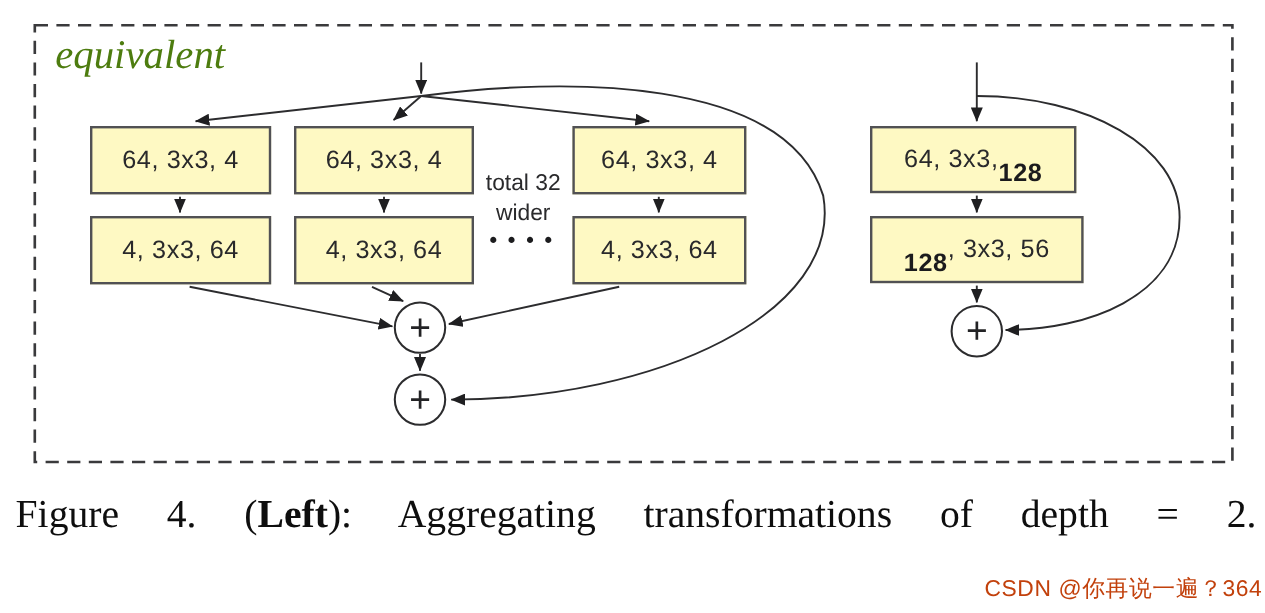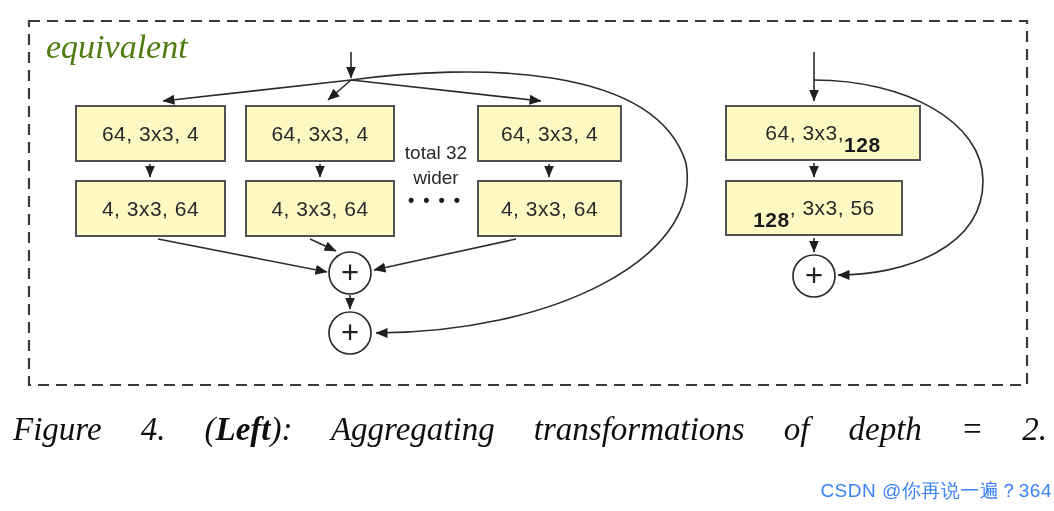--- a/index.html
+++ b/index.html
@@ -11,24 +11,24 @@
   .cbox{position:absolute;box-sizing:border-box;border:2px solid #515154;background:#fef9c3;
         display:flex;align-items:center;justify-content:center;font-size:21px;color:#29292b;
         letter-spacing:0.5px;}
   .cbox b{font-weight:bold;color:#1b1b1d;margin-top:24px;}
   .pathsnote{position:absolute;left:394px;top:140px;width:84px;text-align:center;
              font-size:19px;line-height:25px;color:#2a2a2c;}
   .dots{position:absolute;left:399px;top:190px;width:72px;text-align:center;font-size:18px;
         font-weight:bold;letter-spacing:2px;color:#1c1c1e;}
   .caption{position:absolute;left:13px;top:409px;width:1034px;font-family:"Liberation Serif",serif;
            font-size:33px;color:#0e0e0e;}
-  .cap-line{line-height:41px;font-style:italic;}
+  .cap-line{line-height:41px;}
   .cap-justify{text-align:justify;text-align-last:justify;}
   .caption b{font-weight:bold;}
-  .watermark{position:absolute;right:2px;top:478px;font-size:19px;color:#3b82f6;
+  .watermark{position:absolute;right:2px;top:478px;font-size:19px;color:#c2410c;
              letter-spacing:0.5px;}
   .plus-text{font-family:"Liberation Sans",sans-serif;font-size:31px;fill:#232325;}
 </style>
 </head>
 <body>
 
 <div class="stage">
 
   <svg class="diagram-svg" width="1054" height="400" viewBox="0 0 1054 400">
     <defs>
@@ -91,21 +91,21 @@
   <div class="cbox" style="left:477px;top:180px;width:145px;height:57px">
     <span>4, 3x3, 64</span>
   </div>
 
   <div class="pathsnote">
     <div>total 32</div>
     <div>wider</div>
   </div>
   <div class="dots">• • • •</div>
 
-  <div class="cbox" style="left:725px;top:105px;width:196px;height:56px">
+  <div class="cbox" style="left:725px;top:105px;width:172px;height:56px">
     <span>64, 3x3, </span>
       <b>128</b>
   </div>
   <div class="cbox" style="left:725px;top:180px;width:178px;height:56px">
     <b>128</b>
       <span>, 3x3, 56</span>
   </div>
 
   <div class="caption">
     <div class="cap-line cap-justify">

